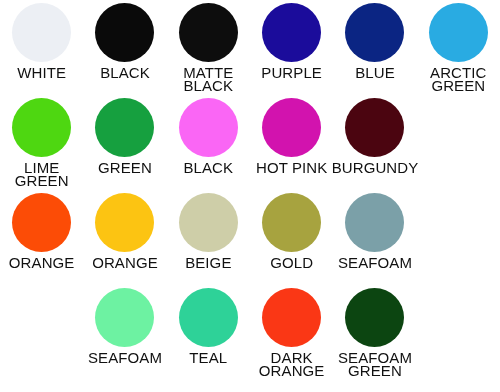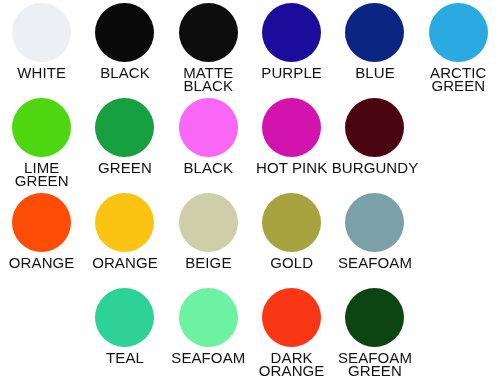--- a/index.html
+++ b/index.html
@@ -136,26 +136,26 @@
         <div class="swatch-dot" title="#7ba0a8" style="background: rgb(123, 160, 168);"></div>
         <div class="swatch-label">SEAFOAM</div>
       </div>
     </div>
     <div class="swatch-row row-last">
       <div class="swatch-cell empty-cell">
         <div class="swatch-dot" title="transparent" style="background: transparent;"></div>
         <div class="swatch-label"></div>
       </div>
       <div class="swatch-cell">
+        <div class="swatch-dot" title="#6df2a2" style="background: rgb(109, 242, 162);"></div>
+        <div class="swatch-label">SEAFOAM</div>
+      </div>
+      <div class="swatch-cell">
         <div class="swatch-dot" title="#2ed298" style="background: rgb(46, 210, 152);"></div>
         <div class="swatch-label">TEAL</div>
-      </div>
-      <div class="swatch-cell">
-        <div class="swatch-dot" title="#6df2a2" style="background: rgb(109, 242, 162);"></div>
-        <div class="swatch-label">SEAFOAM</div>
       </div>
       <div class="swatch-cell">
         <div class="swatch-dot" title="#fa3715" style="background: rgb(250, 55, 21);"></div>
         <div class="swatch-label">DARK
 ORANGE</div>
       </div>
       <div class="swatch-cell">
         <div class="swatch-dot" title="#0c4511" style="background: rgb(12, 69, 17);"></div>
         <div class="swatch-label">SEAFOAM
 GREEN</div>

